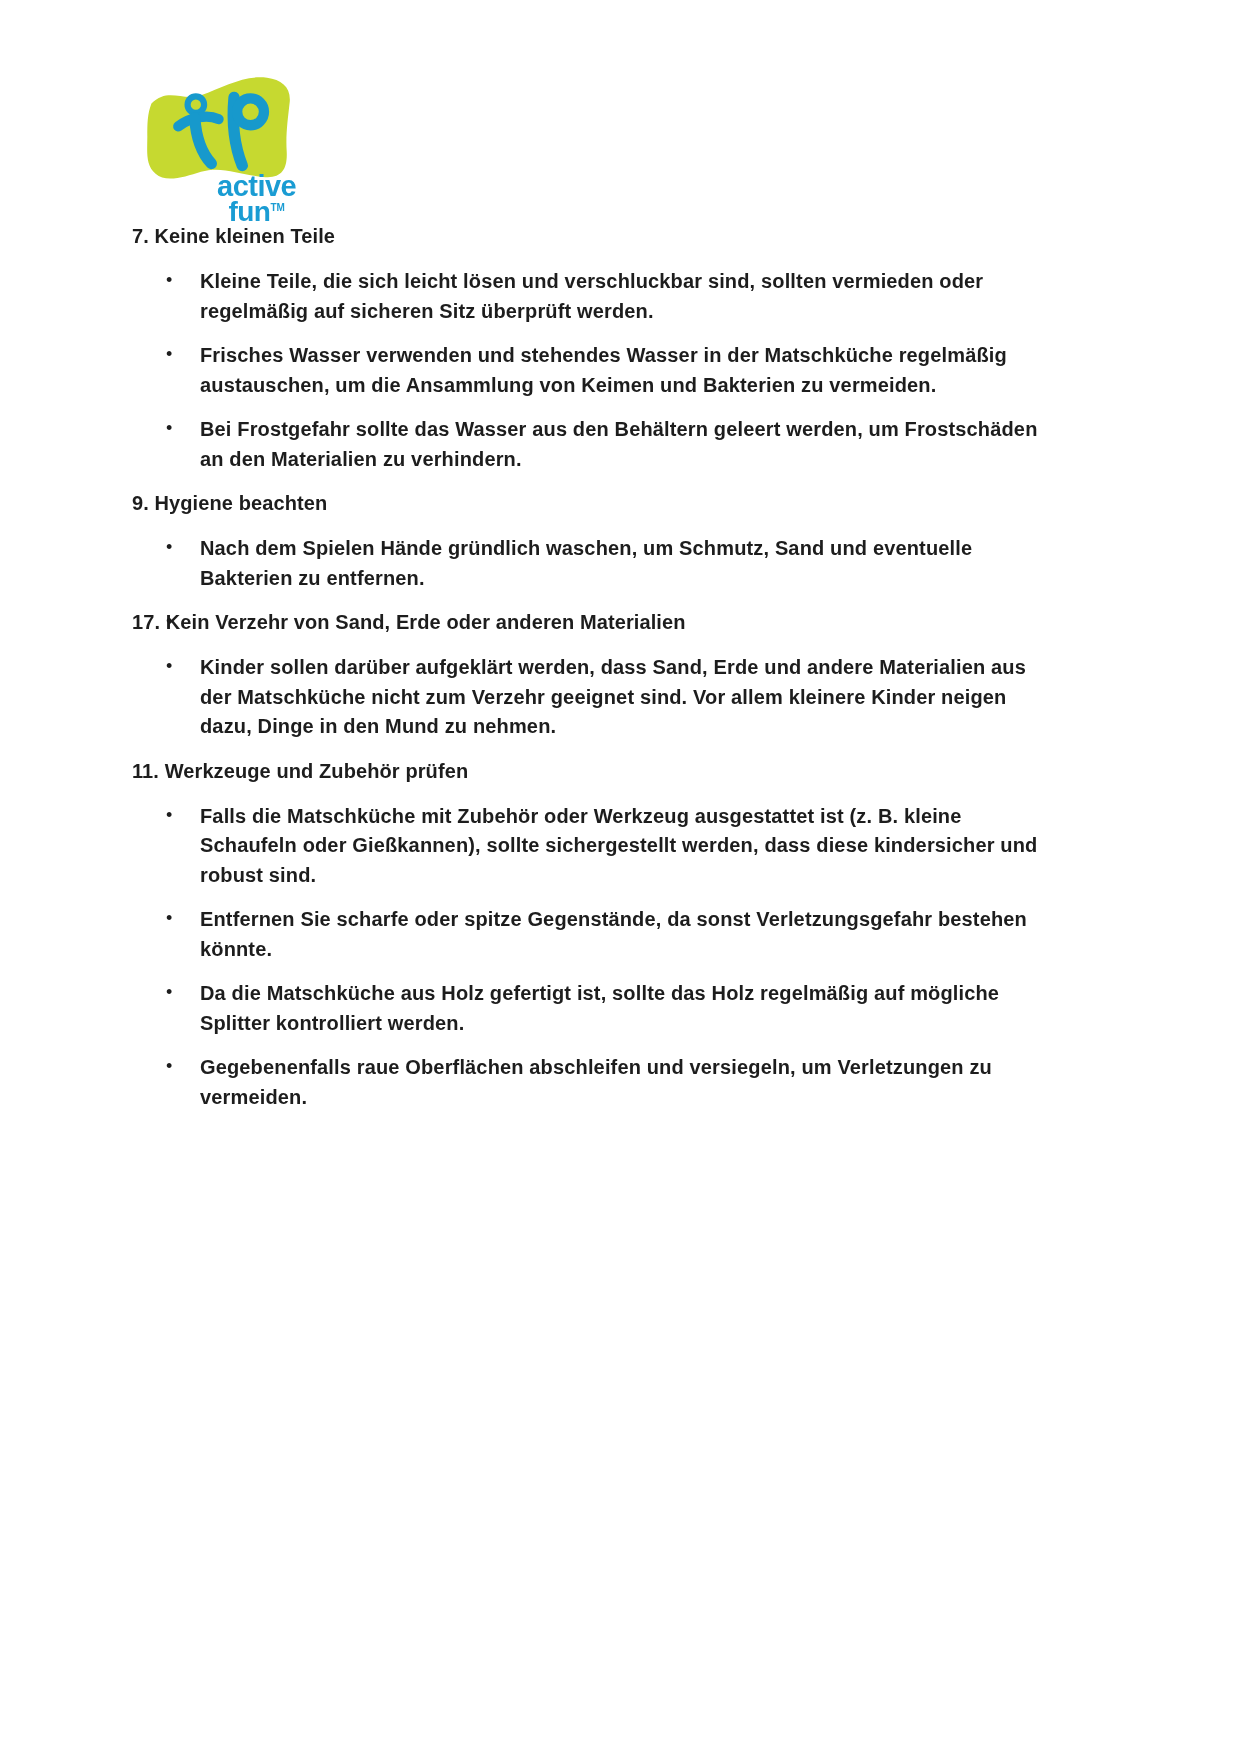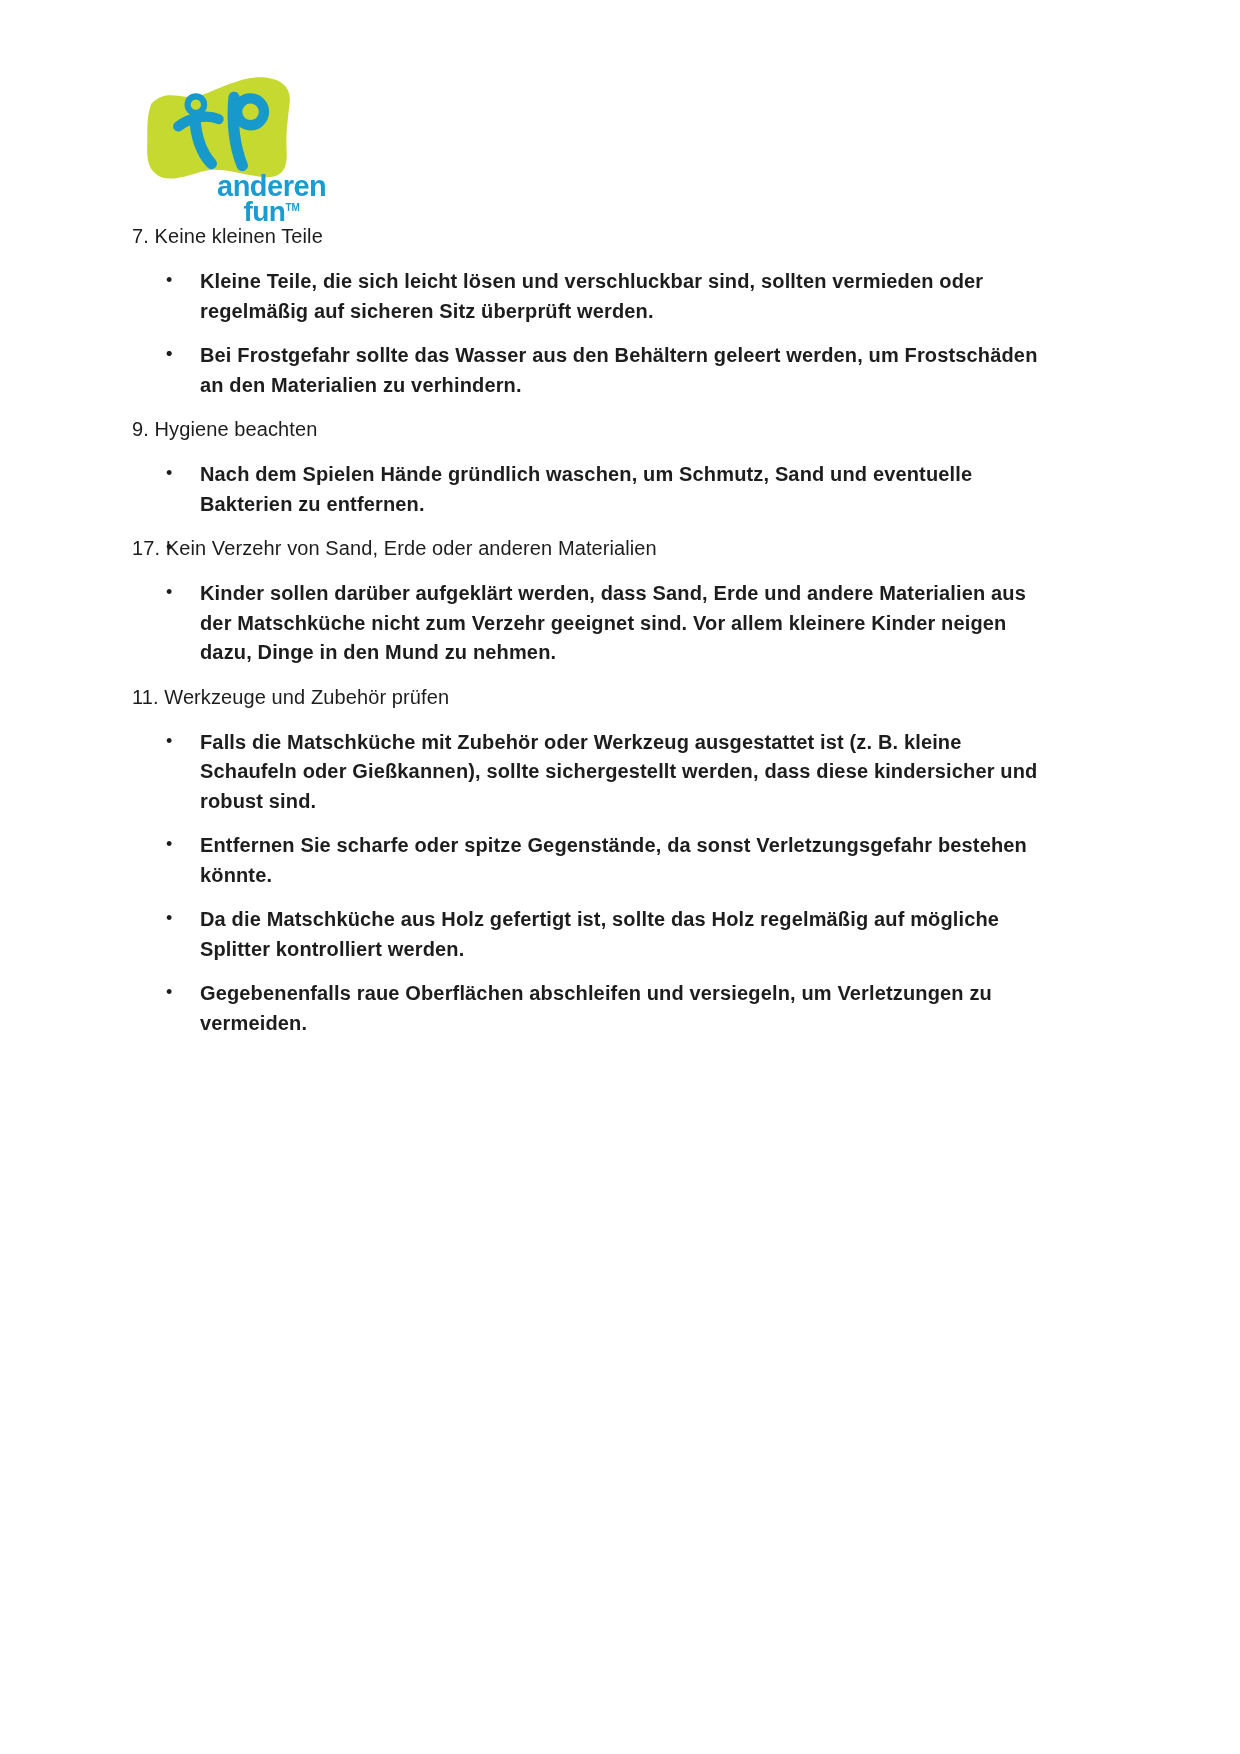--- a/index.html
+++ b/index.html
@@ -52,21 +52,21 @@
   
   .content {
     position: absolute;
     left: 132px;
     top: 222px;
     width: 980px;
   }
   .doc-section { margin: 0 0 14px 0; }
   .heading {
     font-size: 20px;
-    font-weight: 400;
+    font-weight: 700;
     line-height: 29px;
     margin: 0 0 16px 0;
     letter-spacing: 0.1px;
   }
   .bullets {
     list-style: none;
     margin: 0;
     padding: 0;
   }
   .bullet {
@@ -100,37 +100,38 @@
                C10,52 10,42 14,32 Z" fill="#c6d930"></path>
 
       <circle cx="57" cy="33" r="8" fill="none" stroke="#1799cc" stroke-width="6"></circle>
       <path d="M40,54 C52,45 68,42 79,47" fill="none" stroke="#1799cc" stroke-width="10" stroke-linecap="round"></path>
       <path d="M56,46 C57,62 61,78 72,90" fill="none" stroke="#1799cc" stroke-width="11" stroke-linecap="round"></path>
 
       <path d="M94,26 C92,48 94,72 102,92" fill="none" stroke="#1799cc" stroke-width="11" stroke-linecap="round"></path>
       <circle cx="110" cy="40" r="13" fill="none" stroke="#1799cc" stroke-width="10"></circle>
     </svg>
     <div class="brand" style="color:#1a9cd3">
-      <span class="brand-line1">anderen</span>
+      <span class="brand-line1">active</span>
       <span class="brand-line2"><span>fun</span><span class="tm">TM</span></span>
     </div>
   </div>
 
   <div class="content">
   <section class="doc-section">
     <h2 class="heading">7. Keine kleinen Teile</h2>
     <ul class="bullets">
   <li class="bullet"><span class="dot">•</span><span class="bullet-text">Kleine Teile, die sich leicht lösen und verschluckbar sind, sollten vermieden oder
 regelmäßig auf sicheren Sitz überprüft werden.</span></li>
 </ul>
   </section>
 
   <section class="doc-section">
     <ul class="bullets">
-  <li class="bullet"><span class="dot">•</span></li>
+  <li class="bullet"><span class="dot">•</span><span class="bullet-text">Frisches Wasser verwenden und stehendes Wasser in der Matschküche regelmäßig
+austauschen, um die Ansammlung von Keimen und Bakterien zu vermeiden.</span></li>
 
   <li class="bullet"><span class="dot">•</span><span class="bullet-text">Bei Frostgefahr sollte das Wasser aus den Behältern geleert werden, um Frostschäden
 an den Materialien zu verhindern.</span></li>
 </ul>
   </section>
 
   <section class="doc-section">
     <h2 class="heading">9. Hygiene beachten</h2>
     <ul class="bullets">
   <li class="bullet"><span class="dot">•</span><span class="bullet-text">Nach dem Spielen Hände gründlich waschen, um Schmutz, Sand und eventuelle

